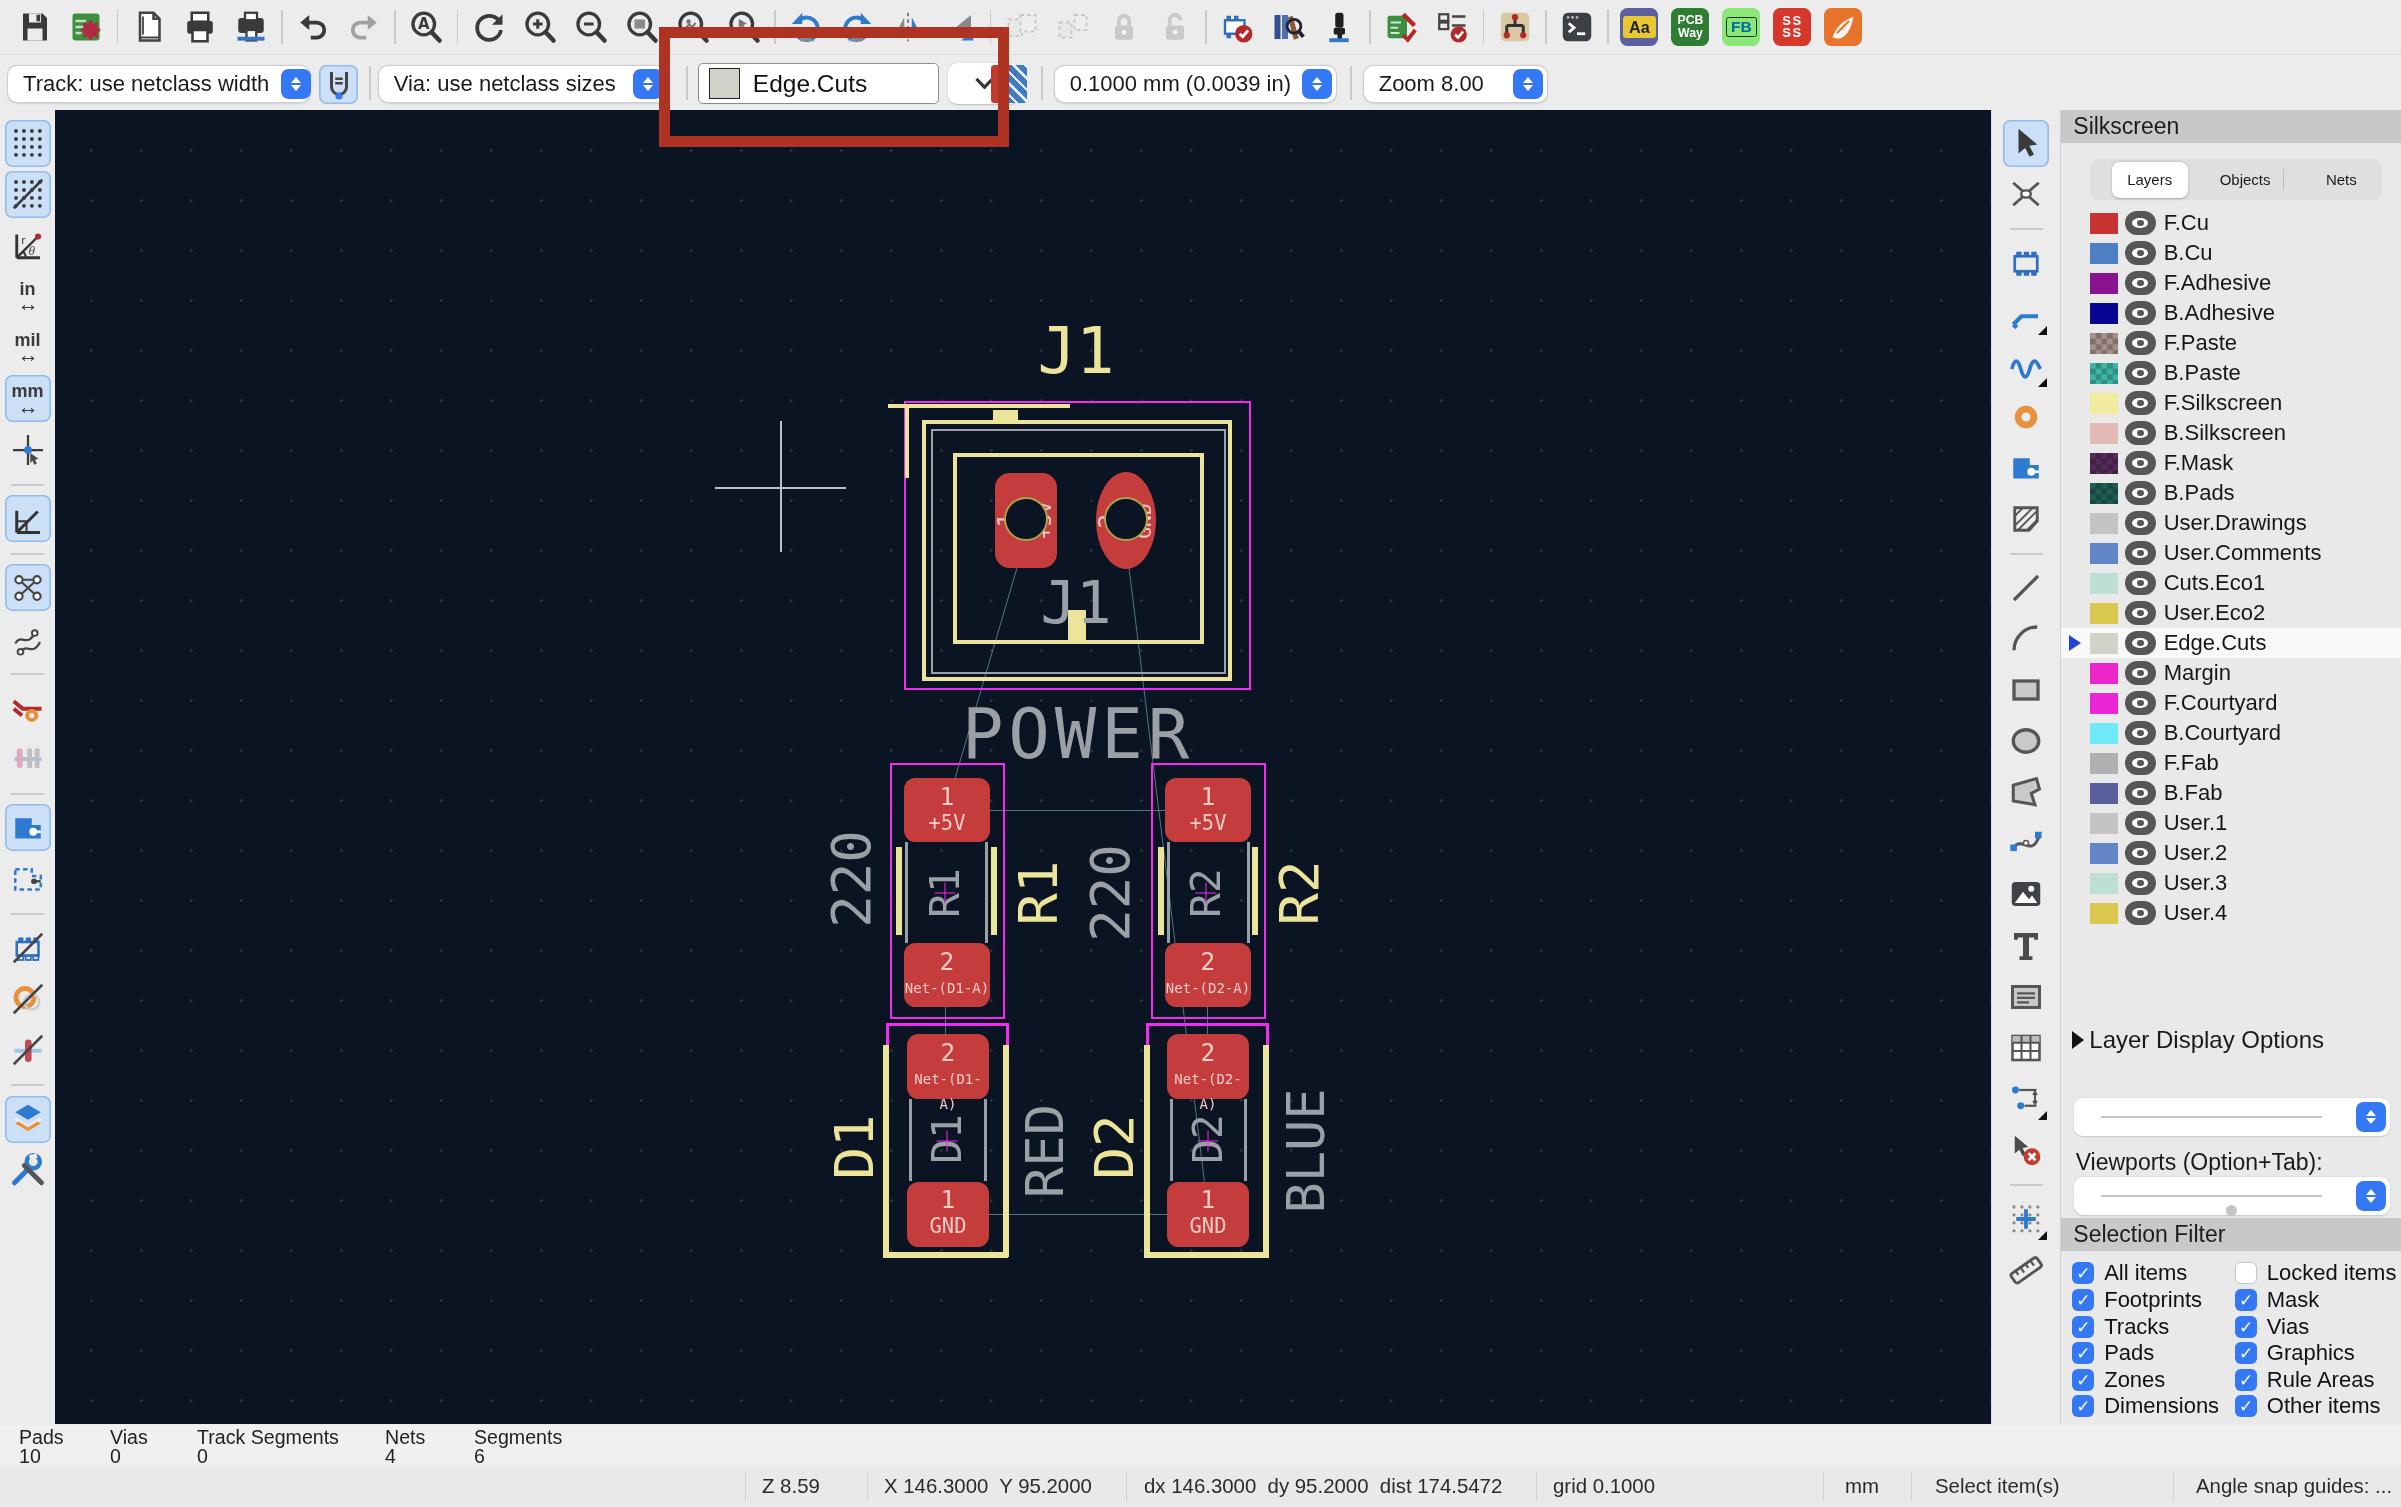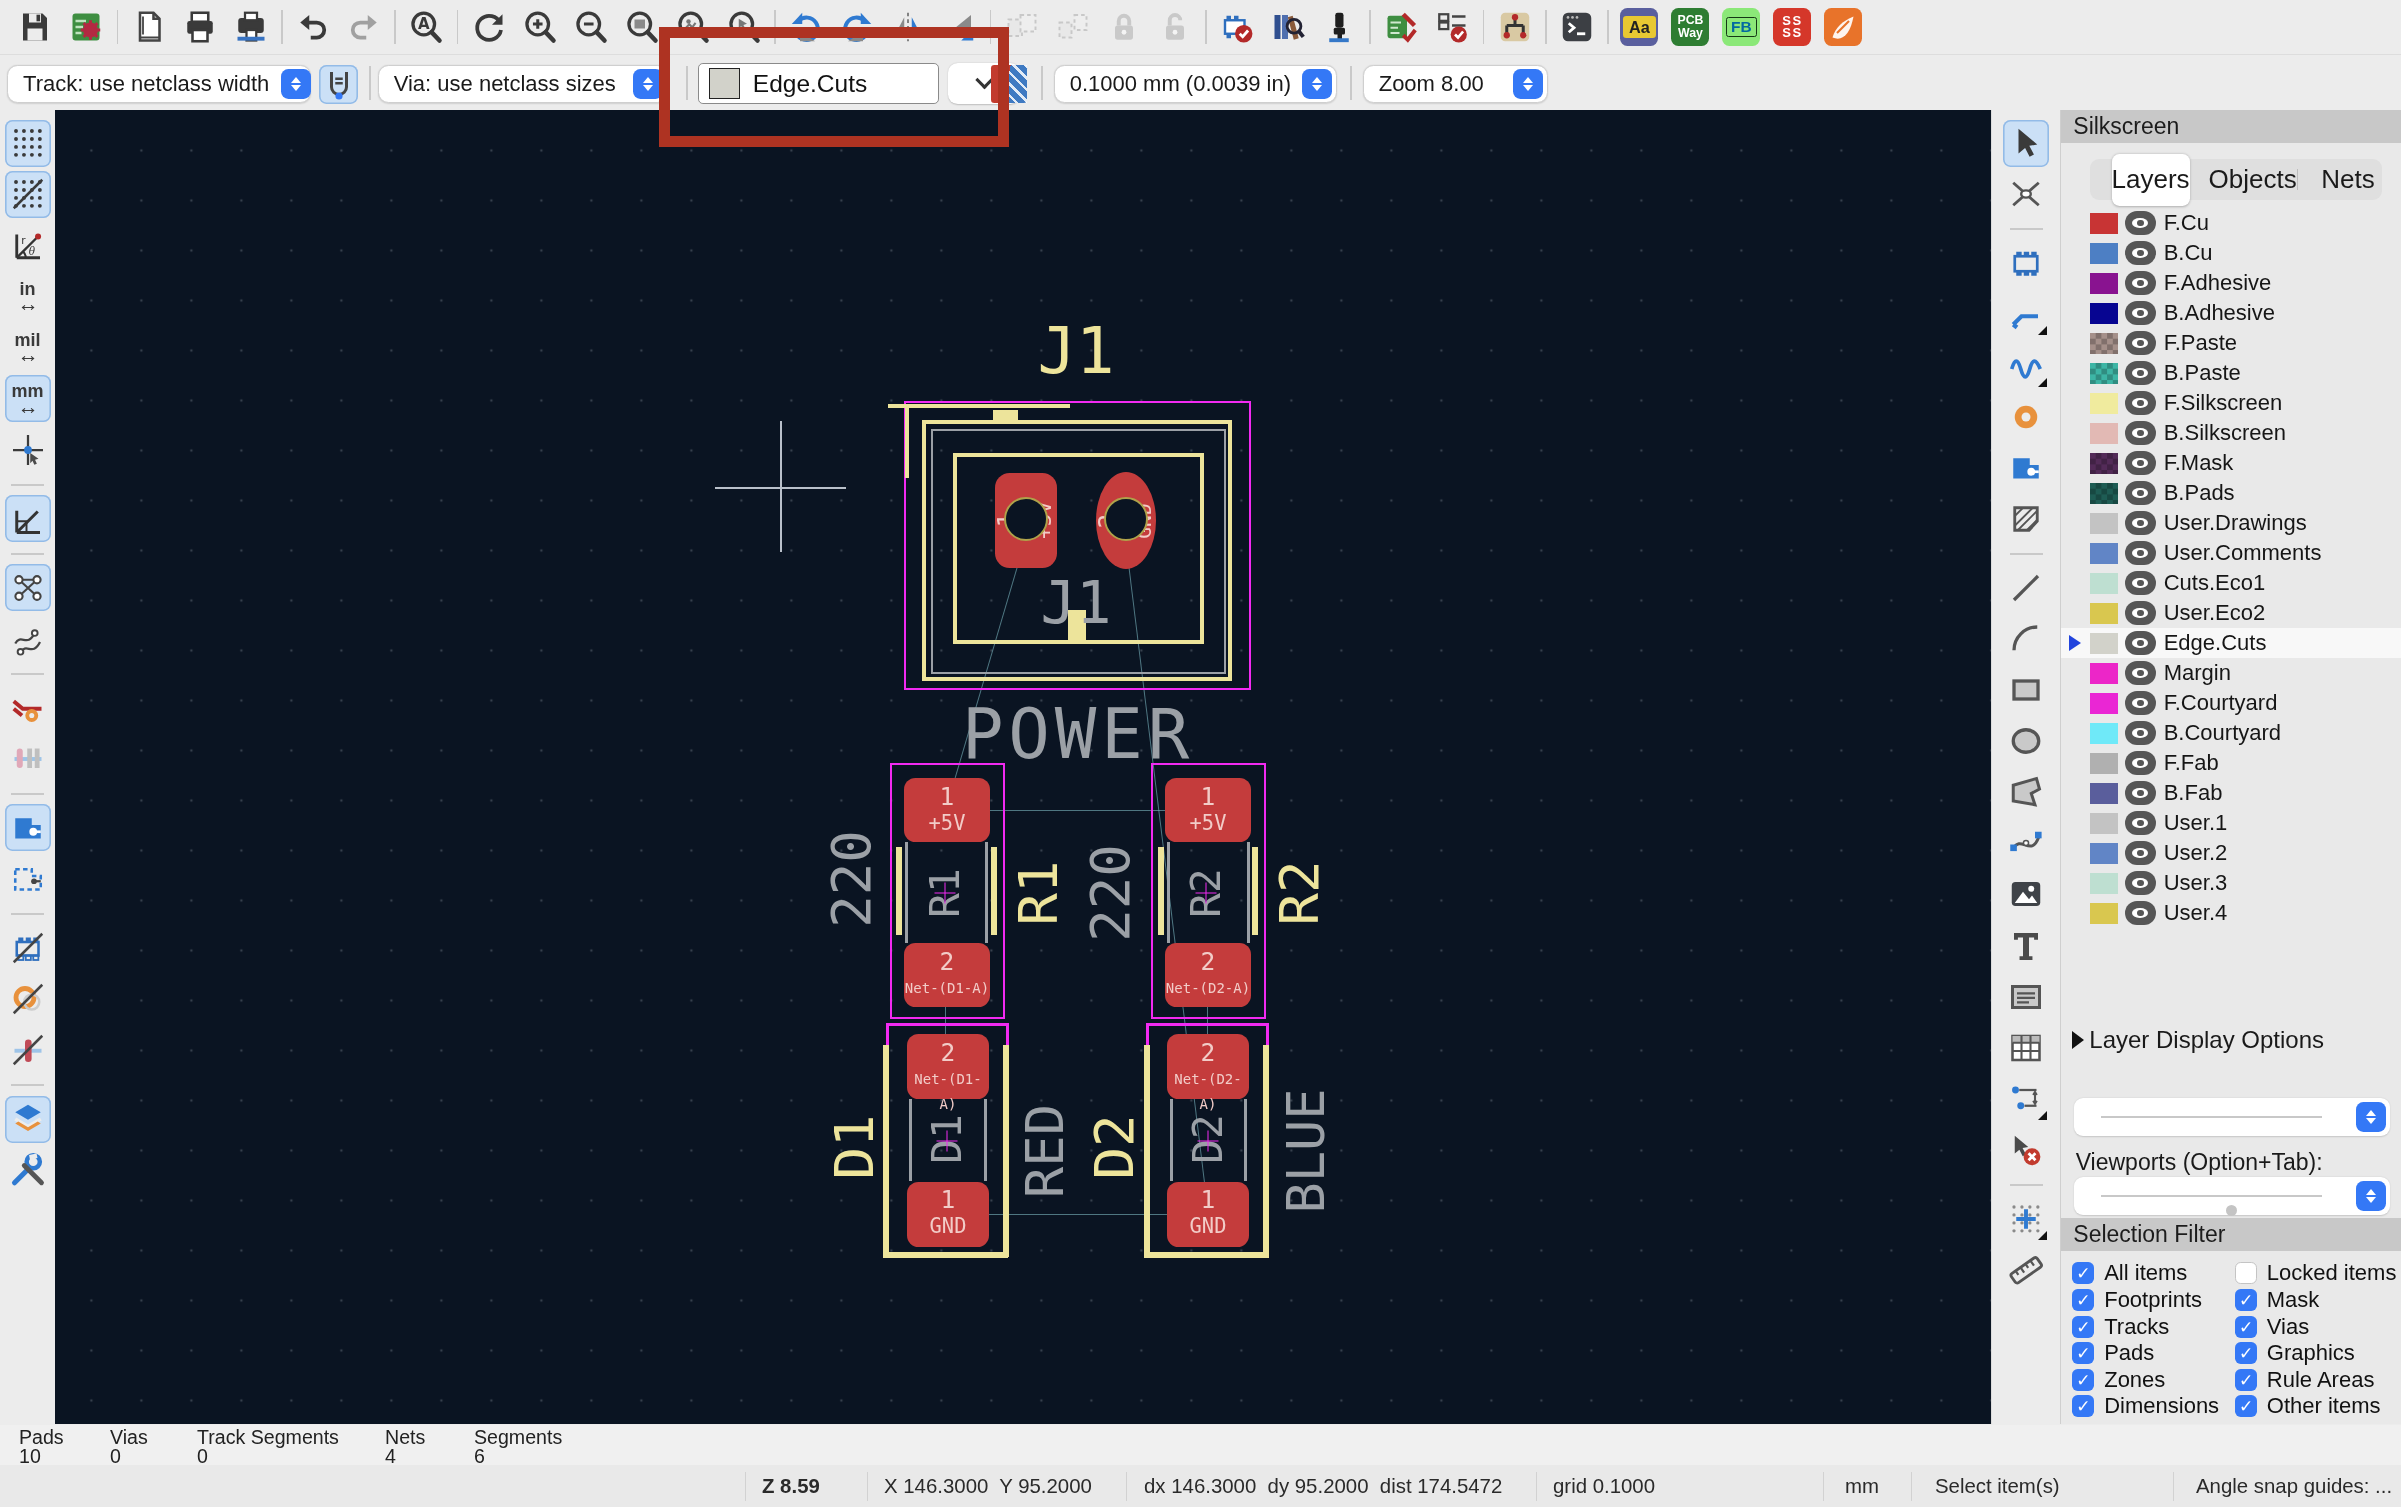--- a/index.html
+++ b/index.html
@@ -62,21 +62,21 @@
   .fcross { position:absolute; width:21px; height:21px; transform:translate(-50%,-50%); }
   .fcross::before,.fcross::after { content:''; position:absolute; background:#F22AF2; }
   .fcross::before { left:9.8px; top:0; width:1.6px; height:21px; }
   .fcross::after { left:0; top:9.8px; width:21px; height:1.6px; }
   .xhair { position:absolute; background:#B9C0CA; }
 
   
   #right-panel { position:absolute; left:2060px; top:110px; width:341px; height:1314px; background:#E9E9E9; border-left:0.8px solid #CFCFCF; }
   .phead { height:33px; background:#C8C8C8; font-size:23px; color:#1c1c1c; padding-left:12.3px; display:flex; align-items:center; }
   #tabs { position:absolute; left:29px; top:49px; width:292px; height:41px; background:#DFDFDF; border-radius:9px; display:flex; align-items:center; padding:2.5px; }
-  .tab { flex:1; height:52px; display:flex; align-items:center; justify-content:center; font-size:26px; color:#1a1a1a; border-radius:7.4px; position:relative;margin-left:19px; }
+  .tab { flex:1; height:36px; display:flex; align-items:center; justify-content:center; font-size:15px; color:#1a1a1a; border-radius:7.4px; position:relative;margin-left:19px; }
   .tab.on { background:#fff; box-shadow:0 0.8px 2.5px rgba(0,0,0,.25); }
   .tabsep { width:0.8px; height:21px; background:#BDBDBD; }
   #layer-list { position:absolute; left:0; top:98px; width:341px; }
   .lrow { height:30px; display:flex; align-items:center; position:relative; }
   .lrow.sel { background:#F8F8F8; }
   .lrow .selarr { position:absolute; left:8.2px; width:0; height:0; border-top:8.2px solid transparent; border-bottom:8.2px solid transparent; border-left:12.3px solid #2244DD; }
   .swatch { width:28px; height:21px; margin-left:29px; flex:0 0 auto; }
   .eye { width:31px; height:24px; border-radius:12.3px; background:#565656; margin-left:6.5px; position:relative; flex:0 0 auto; }
   .eye::before { content:''; position:absolute; left:7.4px; top:6.5px; width:16.3px; height:10.6px; background:#fff; border-radius:50%; }
   .eye::after { content:''; position:absolute; left:12.7px; top:8.6px; width:6.5px; height:6.5px; background:#565656; border-radius:50%; }
@@ -1257,21 +1257,21 @@
         <span class="lab">Nets</span>
         <span class="val">4</span>
       </div>
       <div class="cell" style="left: 474px;">
         <span class="lab">Segments</span>
         <span class="val">6</span>
       </div>
     </div>
   <div id="statusbar2">
     <span class="s2sep" style="left:745px;"></span>
-    <span class="scell" style="left:762px;font-weight:bold;">Z 8.59</span>
+    <span class="scell" style="left:762px;">Z 8.59</span>
     <span class="s2sep" style="left:867px;"></span>
     <span class="scell" style="left:884px;">X 146.3000  Y 95.2000</span>
     <span class="s2sep" style="left:1126px;"></span>
     <span class="scell" style="left:1144px;">dx 146.3000  dy 95.2000  dist 174.5472</span>
     <span class="s2sep" style="left:1536px;"></span>
     <span class="scell" style="left:1553px;">grid 0.1000</span>
     <span class="s2sep" style="left:1823px;"></span>
     <span class="scell" style="left:1845px;">mm</span>
     <span class="s2sep" style="left:1911px;"></span>
     <span class="scell" style="left:1935px;">Select item(s)</span>

